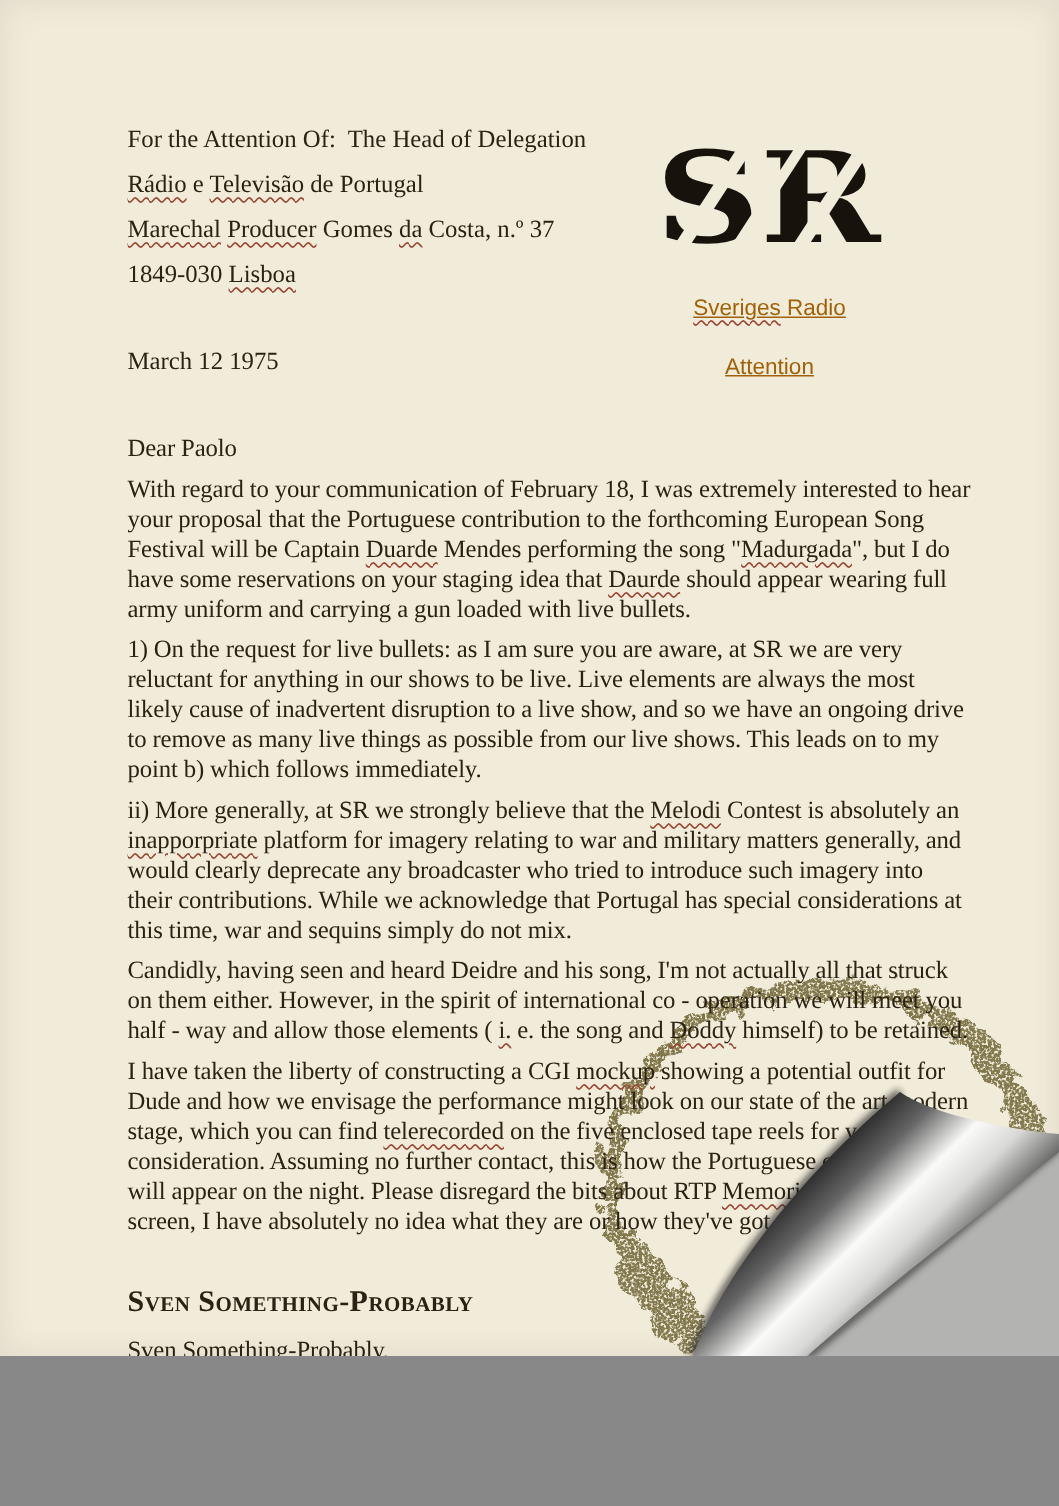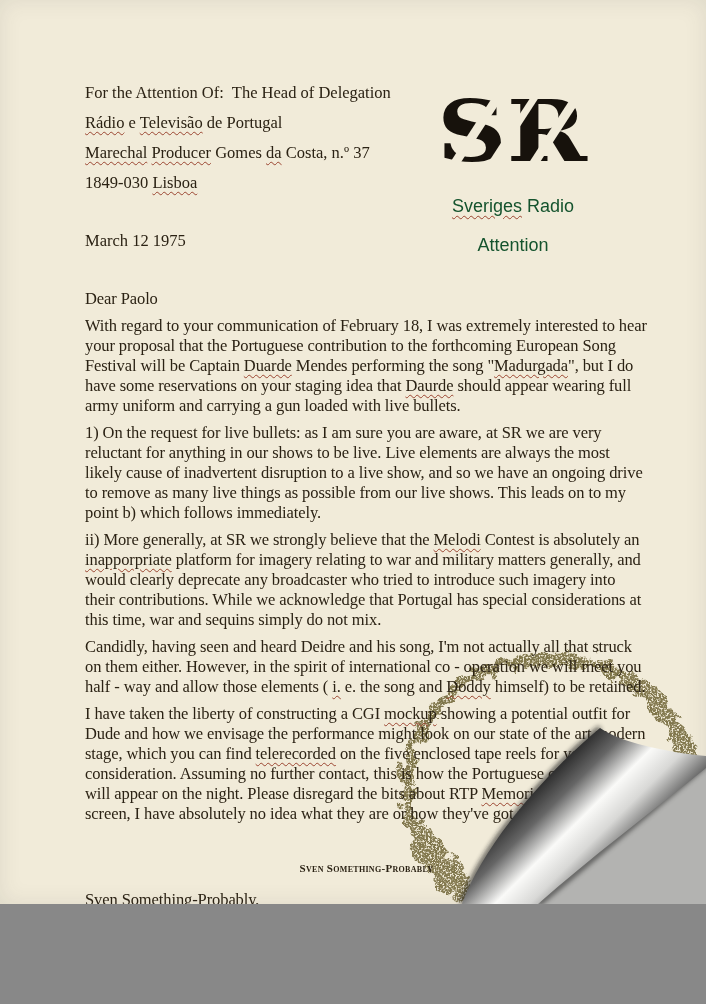--- a/index.html
+++ b/index.html
@@ -12,30 +12,30 @@
   
   .content { position:absolute; inset:0; z-index:2; }
   .recipient { position:absolute; left:85px; top:84px; width:420px; }
   .recipient p { margin:0 0 12px 0; font-size:16.5px; line-height:18px; white-space:pre-wrap; }
   .dateline { position:absolute; left:85px; top:231px; font-size:16.5px; }
   .sender { position:absolute; left:420px; top:98px; width:186px; text-align:center; }
   .logo { display:block; width:152px; height:70px; margin:0 auto; }
   .logo-text { font-family:"DejaVu Serif", serif; font-weight:700; font-size:84px; fill:#17120c; }
   .logo-gap { fill:#f1ebd9; }
   .sender-name, .sender-city {
-    font-family:"Liberation Sans", sans-serif; font-size:18px; color:#14532d; line-height:20px;
+    font-family:"Liberation Sans", sans-serif; font-size:15px; color:#a16207; line-height:20px;text-decoration:underline;
   }
   .sender-name { margin-top:28px; }
   .sender-city { margin-top:19px; }
   .letter-body { position:absolute; left:85px; top:289px; width:563px;
     font-size:16.5px; line-height:20px; letter-spacing:-0.1px; }
   .letter-body p { margin:0 0 7px 0;font-family:Liberation Serif, serif; }
   .signature {
     font-family:"Liberation Sans", sans-serif; font-variant:small-caps;
-    font-weight:600; font-size:11px; letter-spacing:0.3px; margin:5px 0 12px 0 !important;text-align:center;
+    font-weight:600; font-size:20px; letter-spacing:0.3px; margin:5px 0 12px 0 !important;
   }
   .closing { margin-top:2px !important;text-align:right; }
   .sq {
     text-decoration-line:underline;
     text-decoration-style:wavy;
     text-decoration-color:var(--sq-color, #9b4531);
     text-decoration-thickness:1px;
     text-underline-offset:3px;
   }
   

